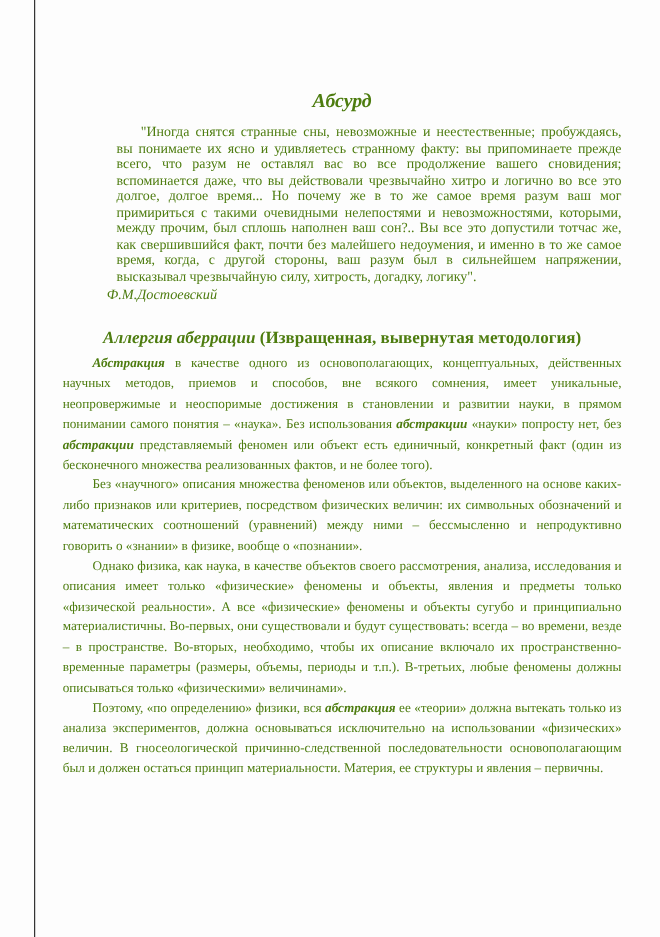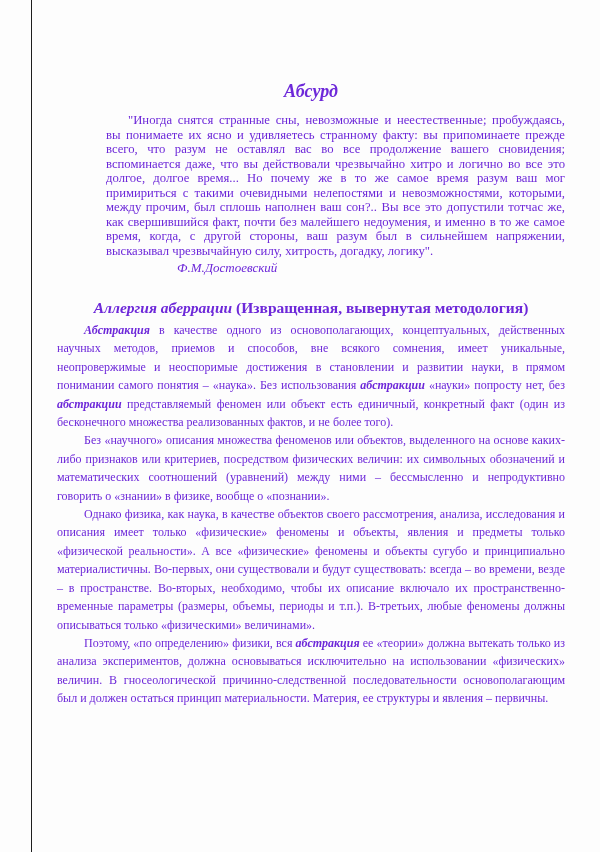--- a/index.html
+++ b/index.html
@@ -3,21 +3,21 @@
   <meta charset="utf-8">
   <style>
     * { box-sizing: border-box; }
     html, body { margin: 0; padding: 0; background: #e9e9e9; }
     .page {
       position: relative;
       width: 600px;
       height: 852px;
       margin: 0 auto;
       background: #fdfdfd;
-      color: #6d28d9;
+      color: #4d7c0f;
       font-family: "Liberation Serif", "DejaVu Serif", serif;
       overflow: hidden;
     }
     .margin-rule {
       position: absolute;
       left: 31px;
       top: 0;
       bottom: 0;
       width: 1px;
       background: #1e1e1e;
@@ -37,21 +37,21 @@
       font-style: italic;
     }
     .quote {
       margin: 0 0 0 49px;
       font-size: 12.7px;
       line-height: 14.5px;
       text-align: justify;
       text-indent: 22px;
     }
     .attribution {
-      margin: 2px 0 0 120px;
+      margin: 2px 0 0 40px;
       font-size: 13px;
       line-height: 16px;
       font-style: italic;
     }
     .heading {
       margin: 22px 0 4px 0;
       text-align: center;
       font-size: 15.5px;
       line-height: 19px;
       font-weight: 700;

